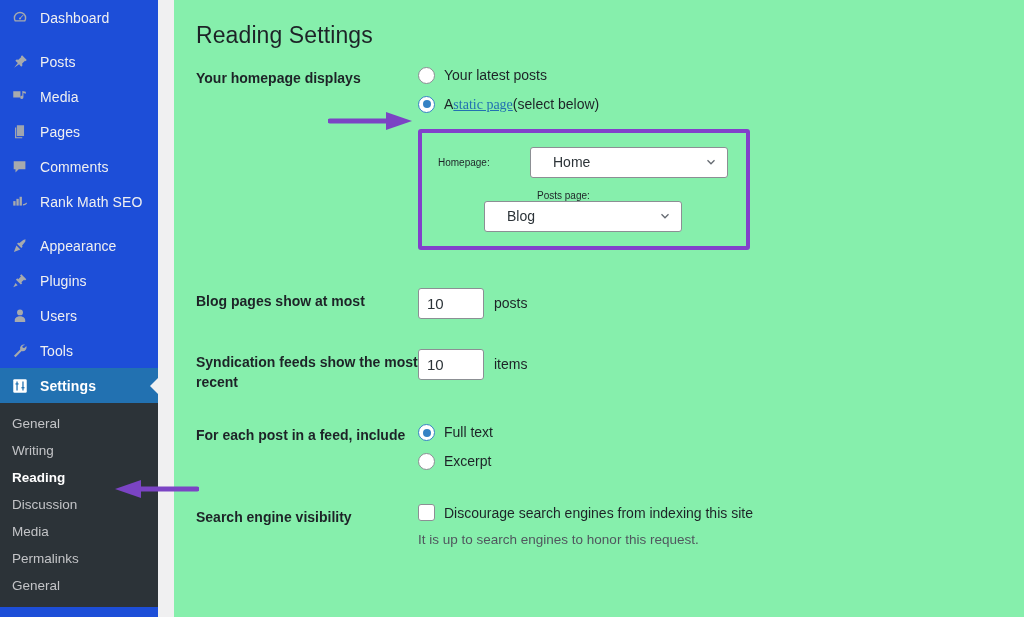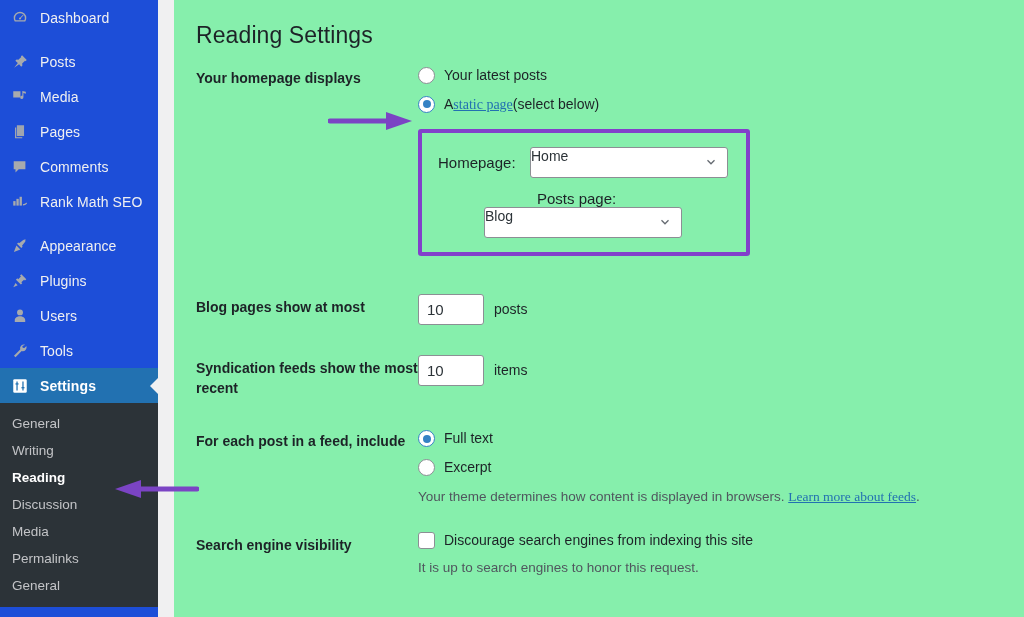--- a/index.html
+++ b/index.html
@@ -180,35 +180,35 @@
   }
 
   .select-row {
     display: flex;
     align-items: center;
     margin-bottom: 12px;
   }
   .select-row:last-child { margin-bottom: 0; flex-direction: column; }
 
   .select-label {
-    font-size: 15px;
+    font-size: 10px;
     color: #1d2327;
     width: 92px;
     min-width: 92px;
   }
 
   .select-box {
     width: 198px;
     height: 31px;
     background: #fff;
     border: 1px solid #8c8f94;
     border-radius: 3px;
     display: flex;
-    align-items: flex-start;
-    padding: 0 0;
+    align-items: center;
+    padding: 0 22px;
     font-size: 14px;
     color: #2c3338;
     position: relative;
     cursor: pointer;
   }
   .select-box .chev {
     position: absolute;
     right: 9px;
     top: 50%;
     transform: translateY(-50%);
@@ -487,23 +487,20 @@
       <div class="row-label">For each post in a feed, include</div>
       <div class="row-field">
         <div class="radio-line">
           <span class="radio checked"></span>
           <span>Full text</span>
         </div>
         <div class="radio-line">
           <span class="radio"></span>
           <span>Excerpt</span>
         </div>
-        <div class="help-text">
-          <span>Your theme determines how content is displayed in browsers. </span><a class="link">Learn more about feeds</a><span>.</span>
-        </div>
       </div>
     </div>
 
     <div class="spacer-md"></div>
 
     <div class="form-row">
       <div class="row-label">Search engine visibility</div>
       <div class="row-field">
         <div class="check-line">
           <span class="checkbox"></span>

